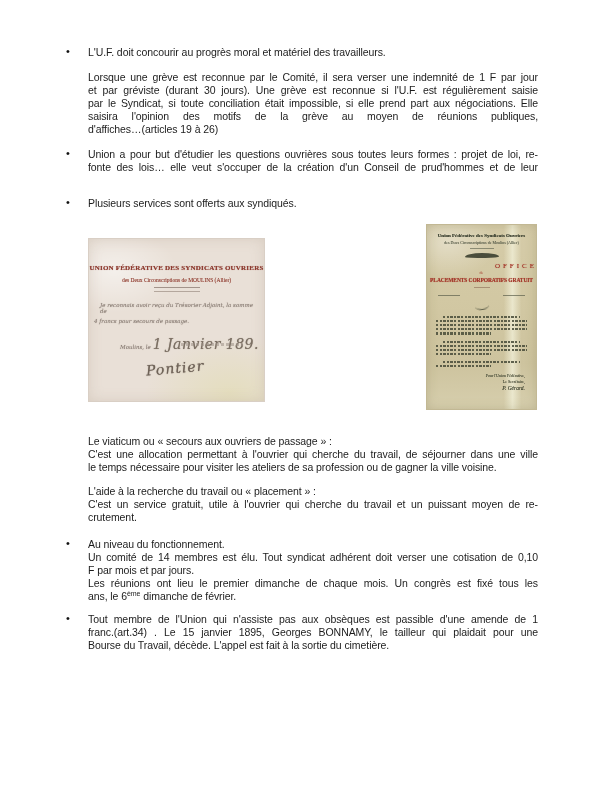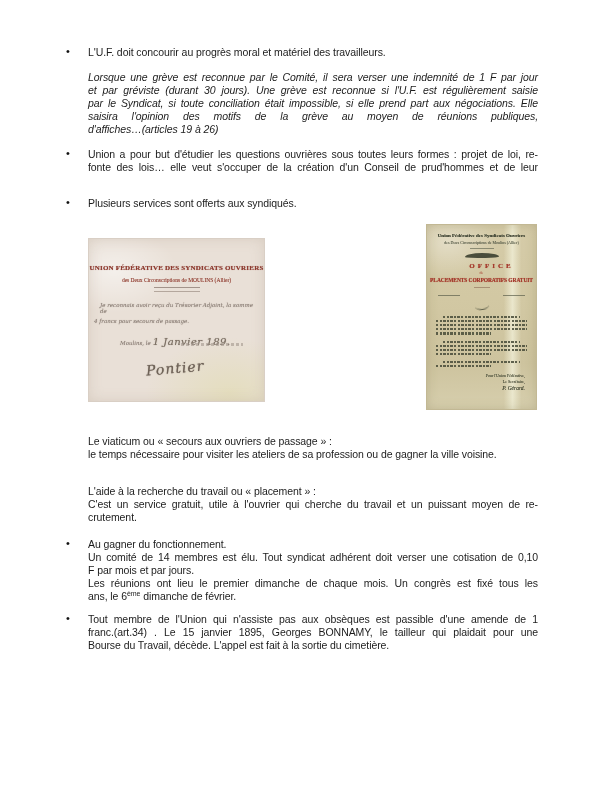--- a/index.html
+++ b/index.html
@@ -46,21 +46,21 @@
   #receipt .r-body{
     margin:10px 10px 0 12px;font-family:"DejaVu Serif",serif;font-style:italic;
     font-size:5.5px;color:#8d8078;text-shadow:0 0 0.8px rgba(141,128,120,0.7);
   }
   #receipt .r-body2{margin-top:4px;margin-left:6px;}
   #receipt .r-place{
     margin:12px 0 0 32px;font-family:"DejaVu Serif",serif;font-style:italic;
     font-size:5.5px;color:#8d8078;text-shadow:0 0 0.8px rgba(141,128,120,0.7);
   }
   #receipt .r-hand{
-    font-size:10px;color:#7b6f63;letter-spacing:0.5px;
+    font-size:14px;color:#7b6f63;letter-spacing:0.5px;
     text-shadow:0 0 0.9px rgba(123,111,99,0.8);
   }
   #receipt .r-faint{
     position:absolute;right:22px;top:105px;width:62px;height:3px;
     background:repeating-linear-gradient(90deg,#9d9187 0 3px,rgba(0,0,0,0) 3px 5px);
     opacity:0.55;filter:blur(0.3px);
   }
   #receipt .r-sign{
     position:absolute;left:58px;top:122px;
     font-family:"DejaVu Serif",serif;font-style:italic;
@@ -84,21 +84,21 @@
   #flyer .f-subheader{
     margin-top:2px;text-align:center;font-size:4px;color:#5a5e4c;
     text-shadow:0 0 0.6px rgba(90,94,76,0.7);
   }
   #flyer .f-rule{width:24px;height:1px;background:#6b6e58;margin:3px auto 0 auto;opacity:0.7;}
   #flyer .f-ornament{
     width:34px;height:5px;margin:4px auto 0 auto;border-radius:50% 50% 40% 60%/80% 70% 30% 20%;
     background:#3c4030;filter:blur(0.4px);opacity:0.9;
   }
   #flyer .f-office{
-    margin-top:4px;text-align:center;font-weight:bold;font-size:7px;
+    margin-top:4px;text-align:right;font-weight:normal;font-size:7px;
     letter-spacing:3px;color:#a5392c;text-shadow:0 0 0.7px rgba(165,57,44,0.8);padding-left:20px;
   }
   #flyer .f-de{margin-top:0;text-align:center;font-size:4px;color:#a5392c;}
   #flyer .f-placement{
     margin-top:2px;text-align:center;font-weight:bold;font-size:5.5px;
     letter-spacing:-0.1px;color:#a5392c;text-shadow:0 0 0.7px rgba(165,57,44,0.85);
     white-space:nowrap;
   }
   #flyer .f-rule2{width:16px;height:1px;background:#8a6a55;margin:4px auto 0 auto;opacity:0.6;}
   #flyer .f-dashrow{
@@ -126,48 +126,49 @@
   #flyer .f-signname{font-size:5.5px;font-style:italic;color:#3c402e;}
 </style>
 </head>
 <body>
 
 <div id="text-column">
     <div class="block" style="top: 46px;">
       <span class="bullet">•</span>
       <div class="line"><span>L'U.F. doit concourir au progrès moral et matériel des travailleurs.</span></div>
     </div>
-    <div class="block" style="top: 71px; font-style: italic;">
+    <div class="block" style="top: 71px;">
       <div class="line j"><span>Lorsque une grève est reconnue par le Comité, il sera verser une indemnité de 1 F par jour</span></div>
       <div class="line j"><span>et par gréviste (durant 30 jours). Une grève est reconnue si l'U.F. est régulièrement saisie</span></div>
       <div class="line j"><span>par le Syndicat, si toute conciliation était impossible, si elle prend part aux négociations. Elle</span></div>
       <div class="line j"><span>saisira l'opinion des motifs de la grève au moyen de réunions publiques,</span></div>
       <div class="line"><span>d'affiches…(articles 19 à 26)</span></div>
     </div>
     <div class="block" style="top: 148px;">
       <span class="bullet">•</span>
       <div class="line j"><span>Union a pour but d'étudier les questions ouvrières sous toutes leurs formes : projet de loi, re-</span></div>
       <div class="line j"><span>fonte des lois… elle veut s'occuper de la création d'un Conseil de prud'hommes et de leur</span></div>
     </div>
     <div class="block" style="top: 197px;">
       <span class="bullet">•</span>
       <div class="line"><span>Plusieurs services sont offerts aux syndiqués.</span></div>
     </div>
     <div class="block" style="top: 435px;">
       <div class="line"><span>Le viaticum ou « secours aux ouvriers de passage » :</span></div>
+      <div class="line j"><span>C'est une allocation permettant à l'ouvrier qui cherche du travail, de séjourner dans une ville</span></div>
       <div class="line"><span>le temps nécessaire pour visiter les ateliers de sa profession ou de gagner la ville voisine.</span></div>
     </div>
     <div class="block" style="top: 485px;">
       <div class="line"><span>L'aide à la recherche du travail ou « placement » :</span></div>
       <div class="line j"><span>C'est un service gratuit, utile à l'ouvrier qui cherche du travail et un puissant moyen de re-</span></div>
       <div class="line"><span>crutement.</span></div>
     </div>
     <div class="block" style="top: 538px;">
       <span class="bullet">•</span>
-      <div class="line"><span>Au gagner du fonctionnement.</span></div>
+      <div class="line"><span>Au niveau du fonctionnement.</span></div>
       <div class="line j"><span>Un comité de 14 membres est élu. Tout syndicat adhérent doit verser une cotisation de 0,10</span></div>
       <div class="line"><span>F par mois et par jours.</span></div>
       <div class="line j"><span>Les réunions ont lieu le premier dimanche de chaque mois. Un congrès est fixé tous les</span></div>
       <div class="line"><span>ans, le 6</span><span class="sup">ème</span><span> dimanche de février.</span></div>
     </div>
     <div class="block" style="top: 613px;">
       <span class="bullet">•</span>
       <div class="line j"><span>Tout membre de l'Union qui n'assiste pas aux obsèques est passible d'une amende de 1</span></div>
       <div class="line j"><span>franc.(art.34) . Le 15 janvier 1895, Georges BONNAMY, le tailleur qui plaidait pour une</span></div>
       <div class="line"><span>Bourse du Travail, décède. L'appel est fait à la sortie du cimetière.</span></div>

